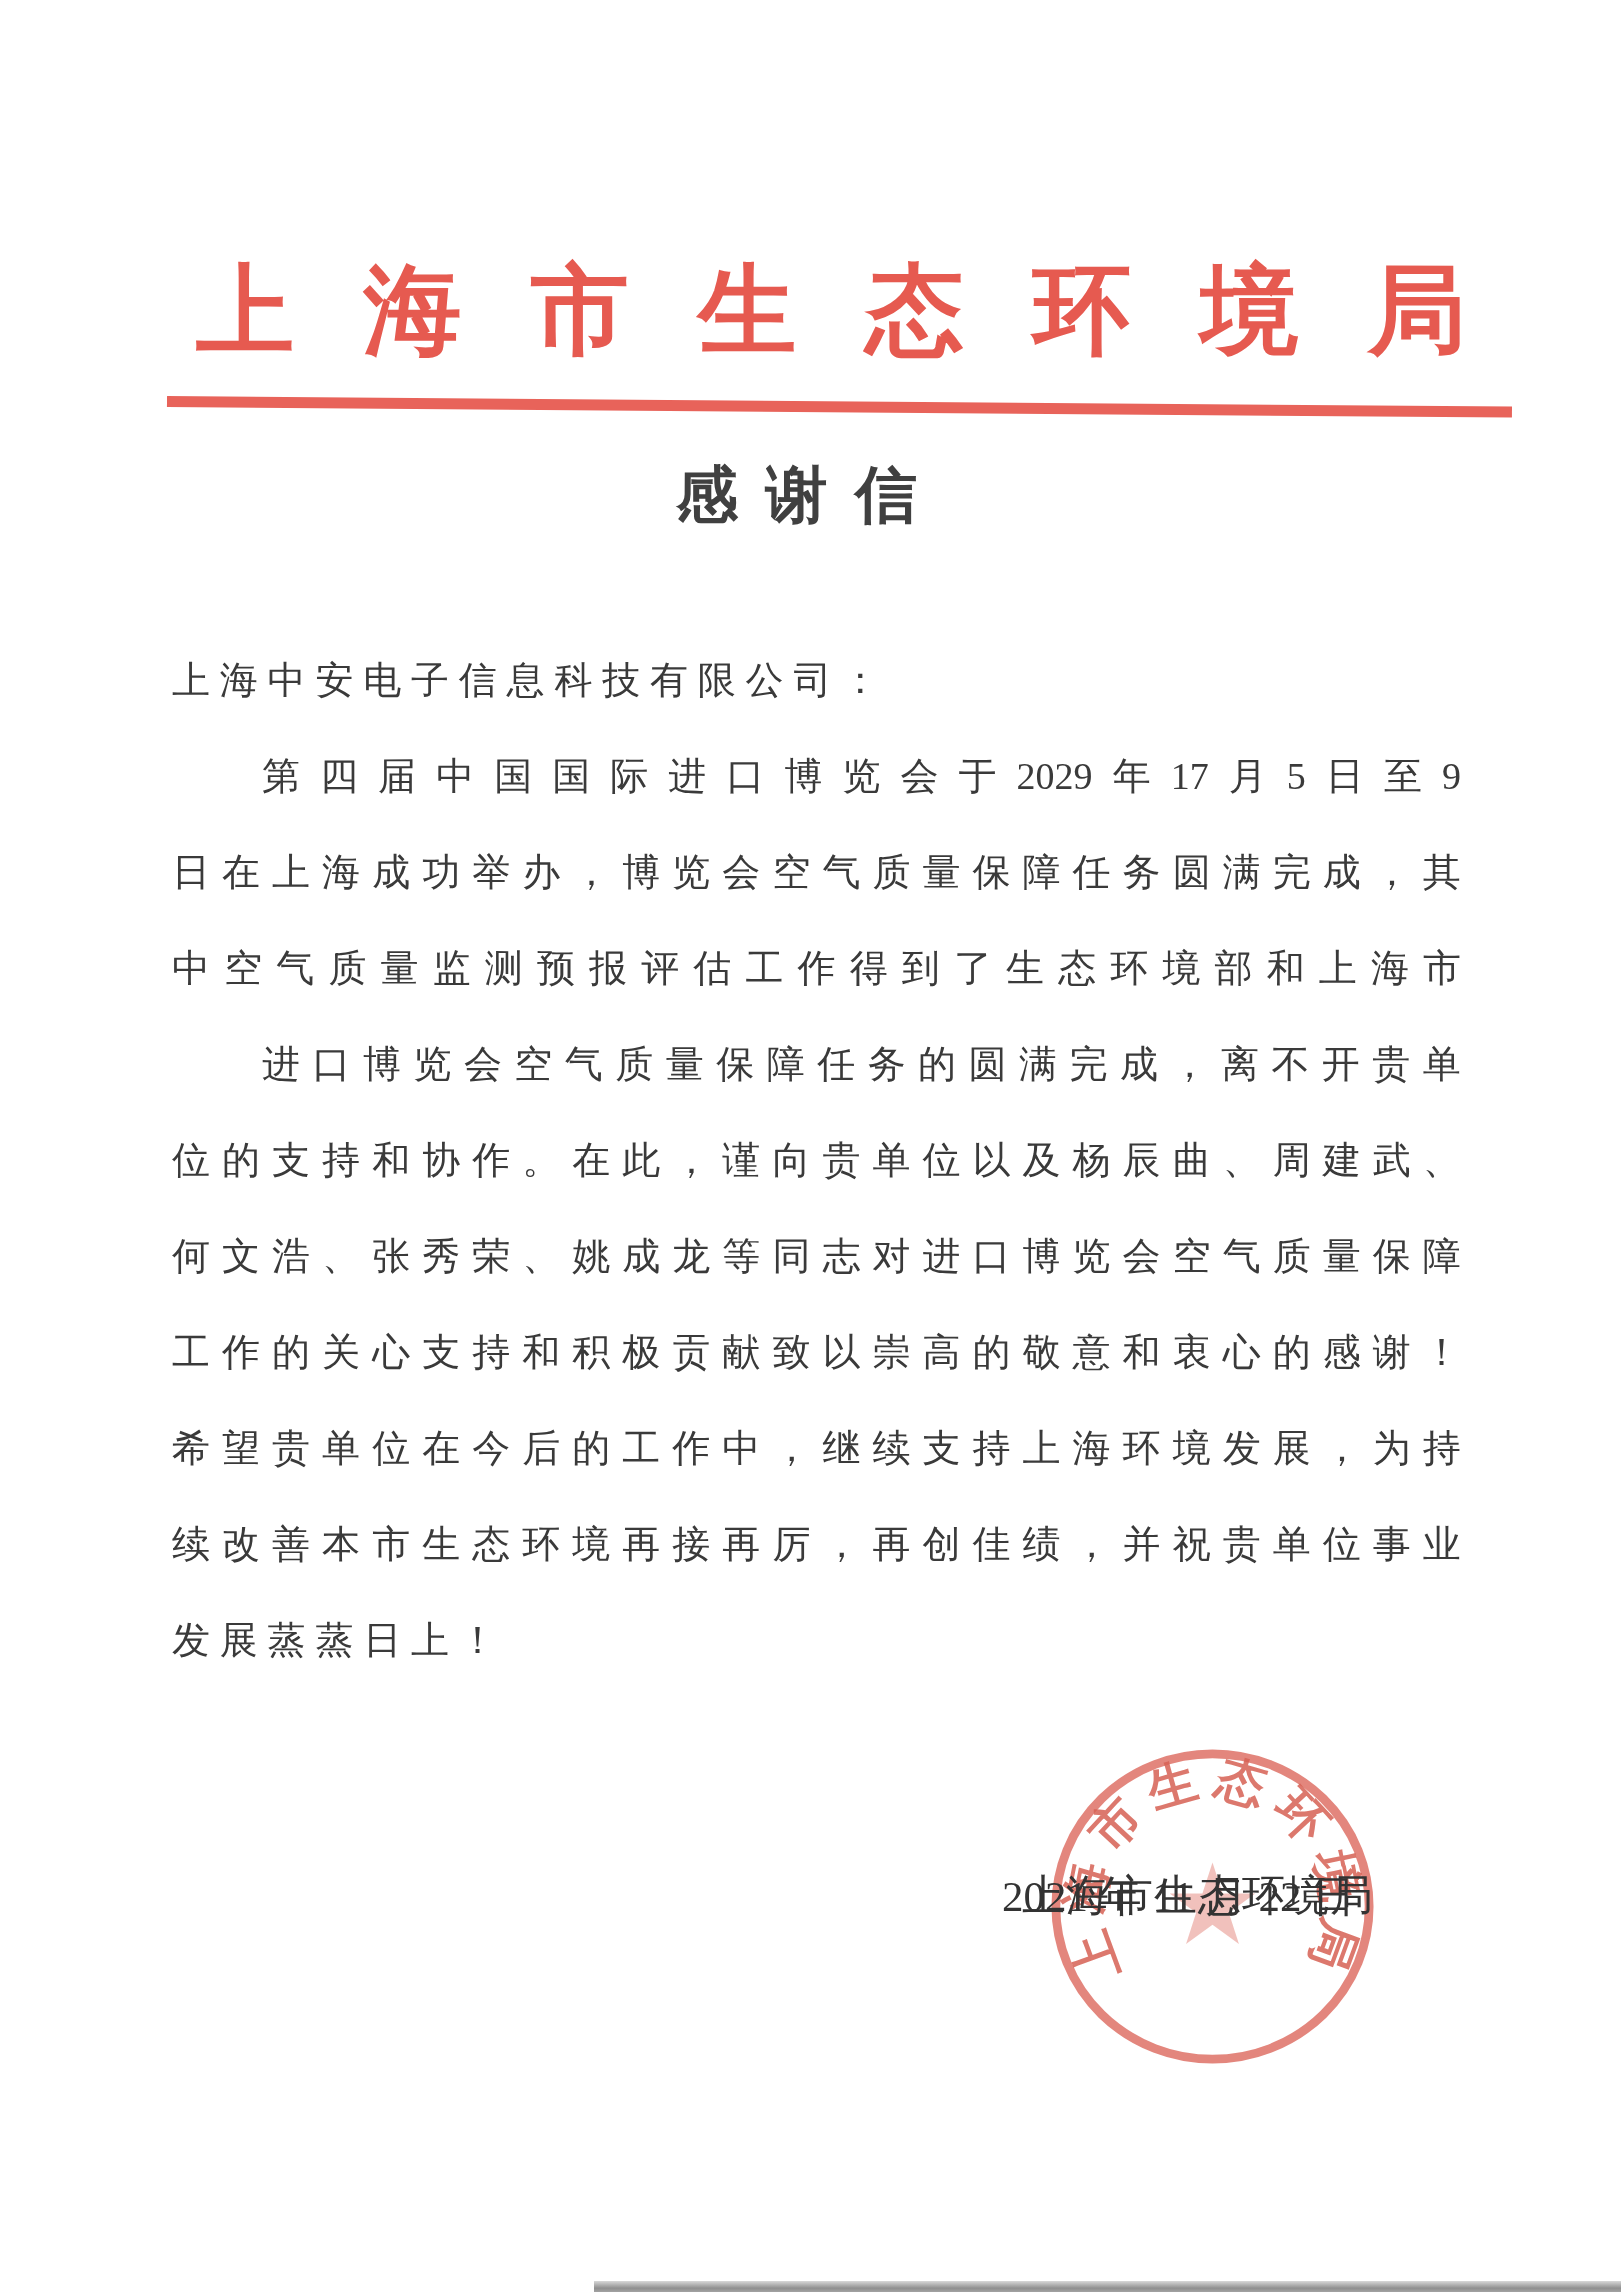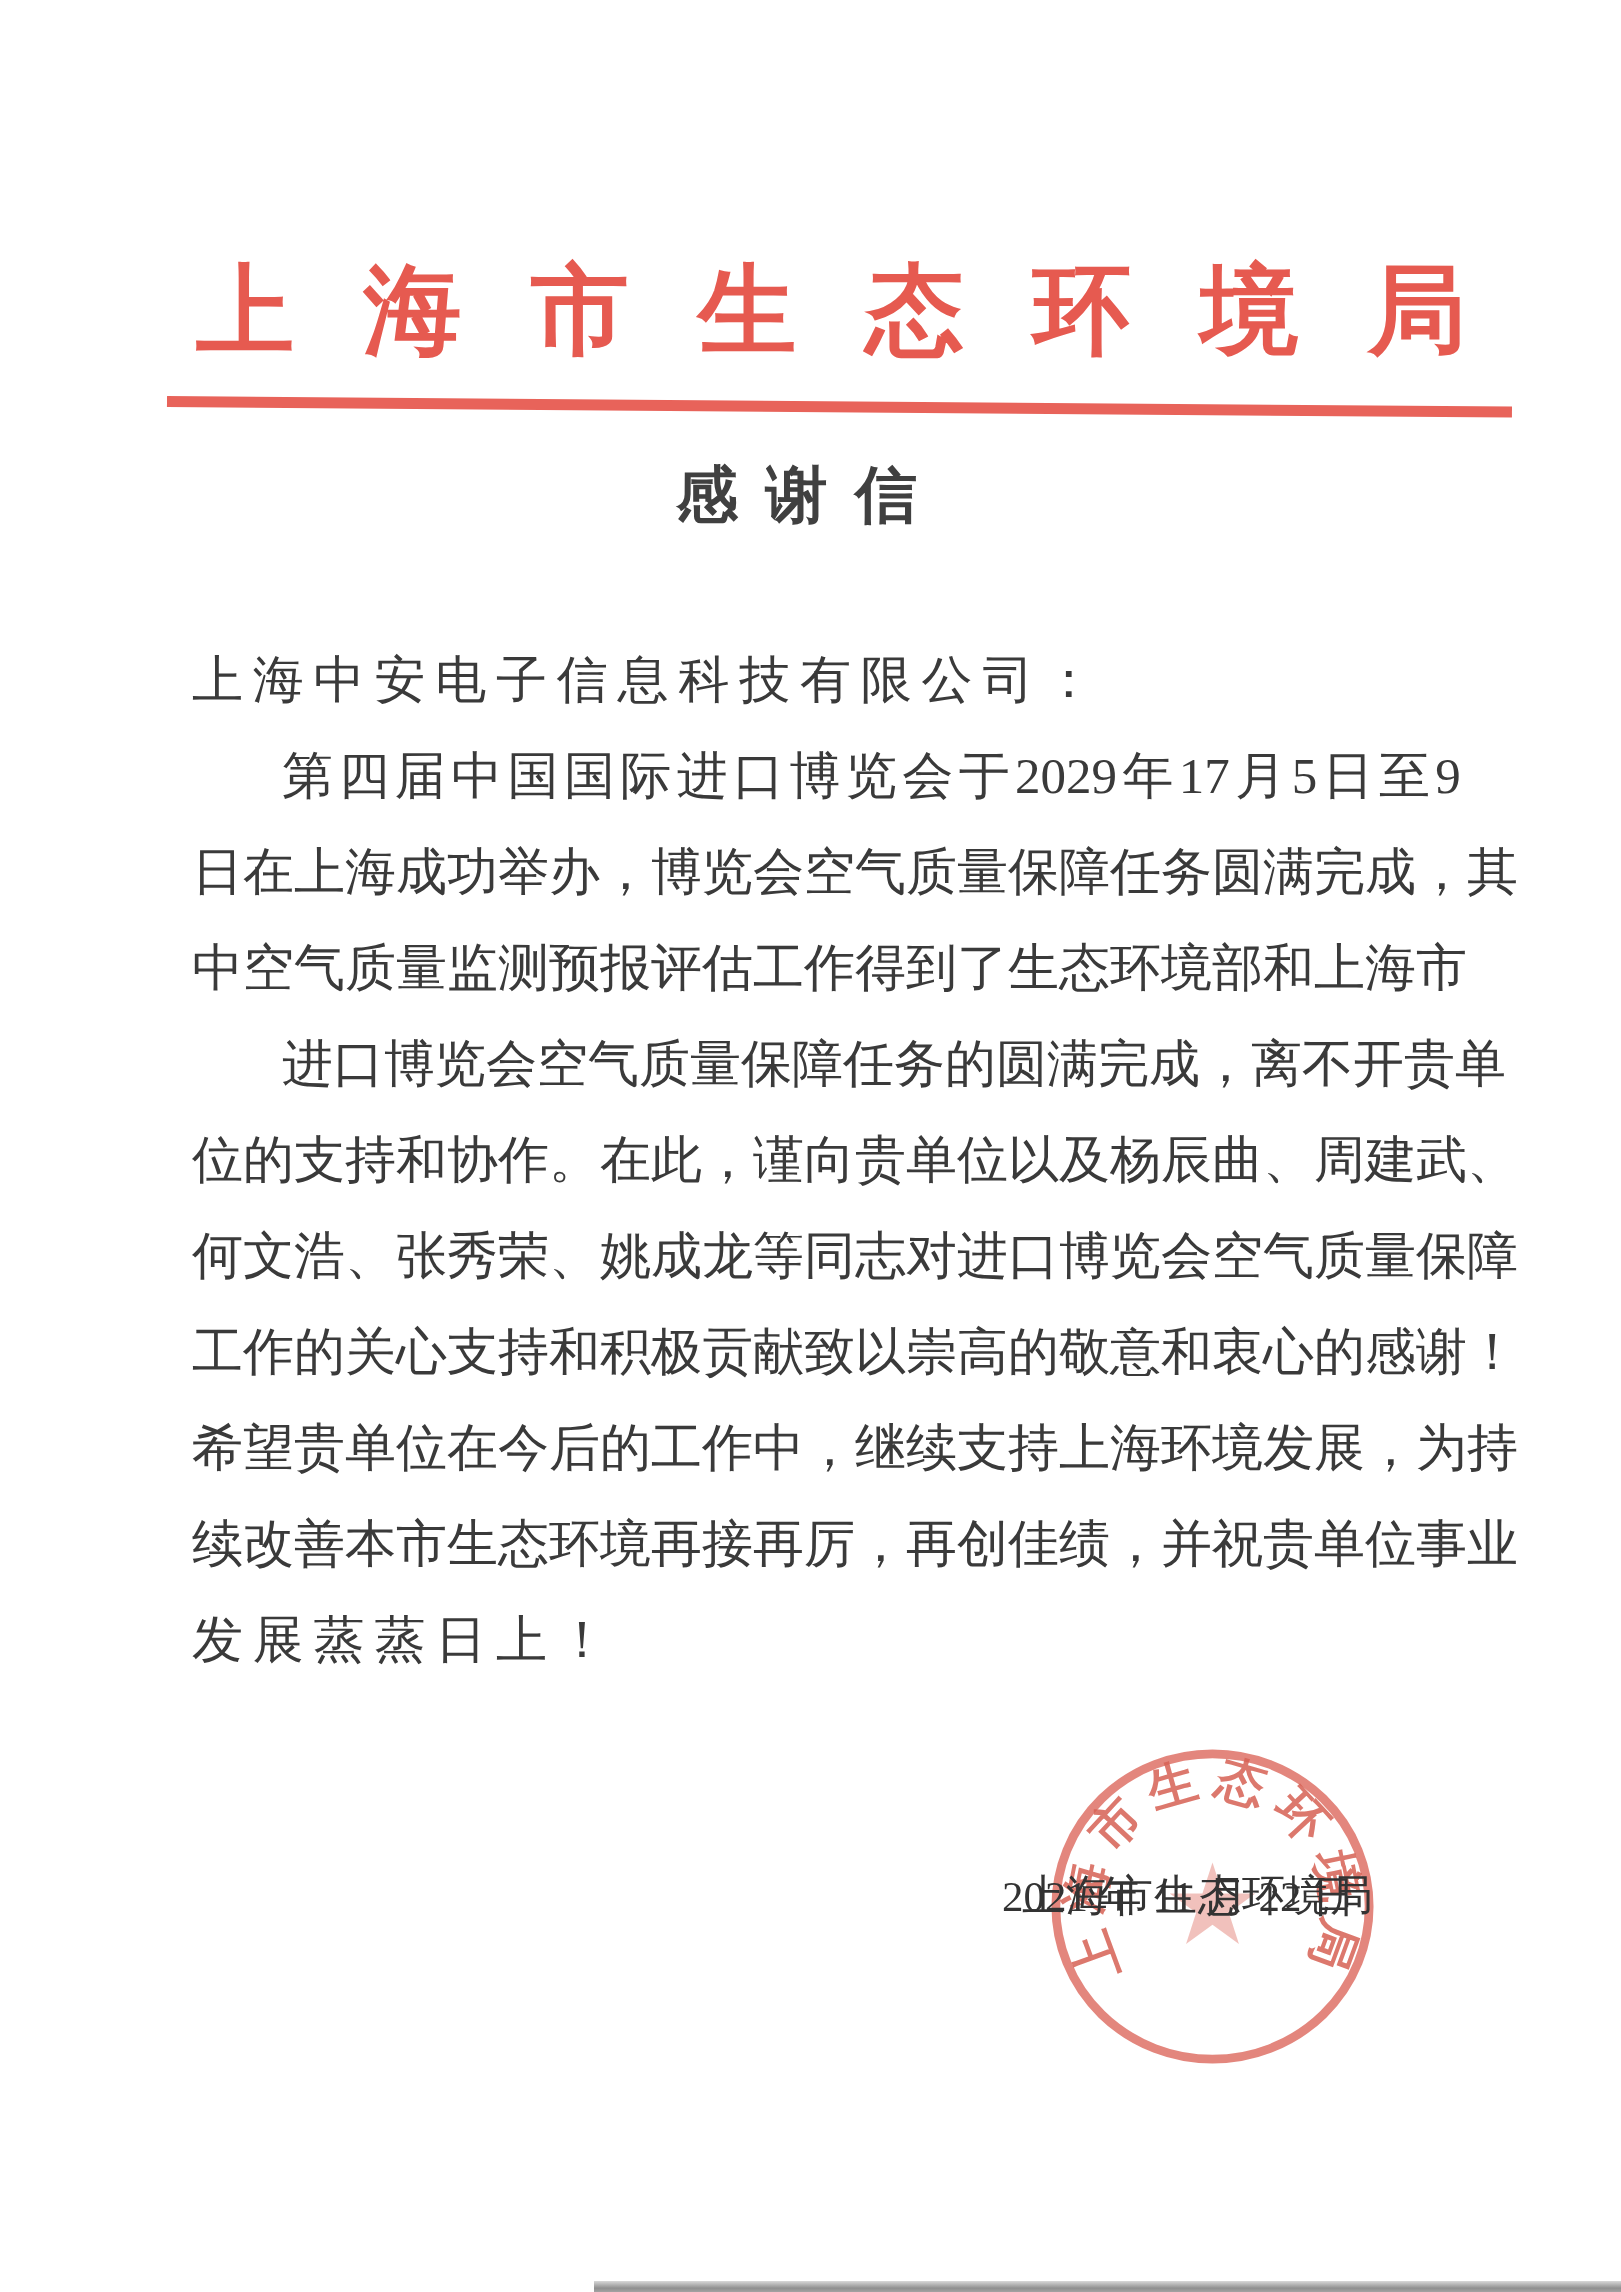--- a/index.html
+++ b/index.html
@@ -57,24 +57,23 @@
   .letter-body {
     position: absolute;
     left: 172px;
     top: 632px;
     width: 1289px;
     color: #3a3a3a;
   }
   .body-line {
     height: 96px;
     line-height: 96px;
-    font-size: 51px;
+    font-size: 38px;
     letter-spacing: 9.8px;
     white-space: nowrap;
-    margin-left: 20px;
   }
   .body-line.justify {
     display: flex;
     justify-content: space-between;
     align-items: center;
     letter-spacing: 0;
   }
   .body-line.indent { padding-left: 90px; }
   
   .signature-org {

